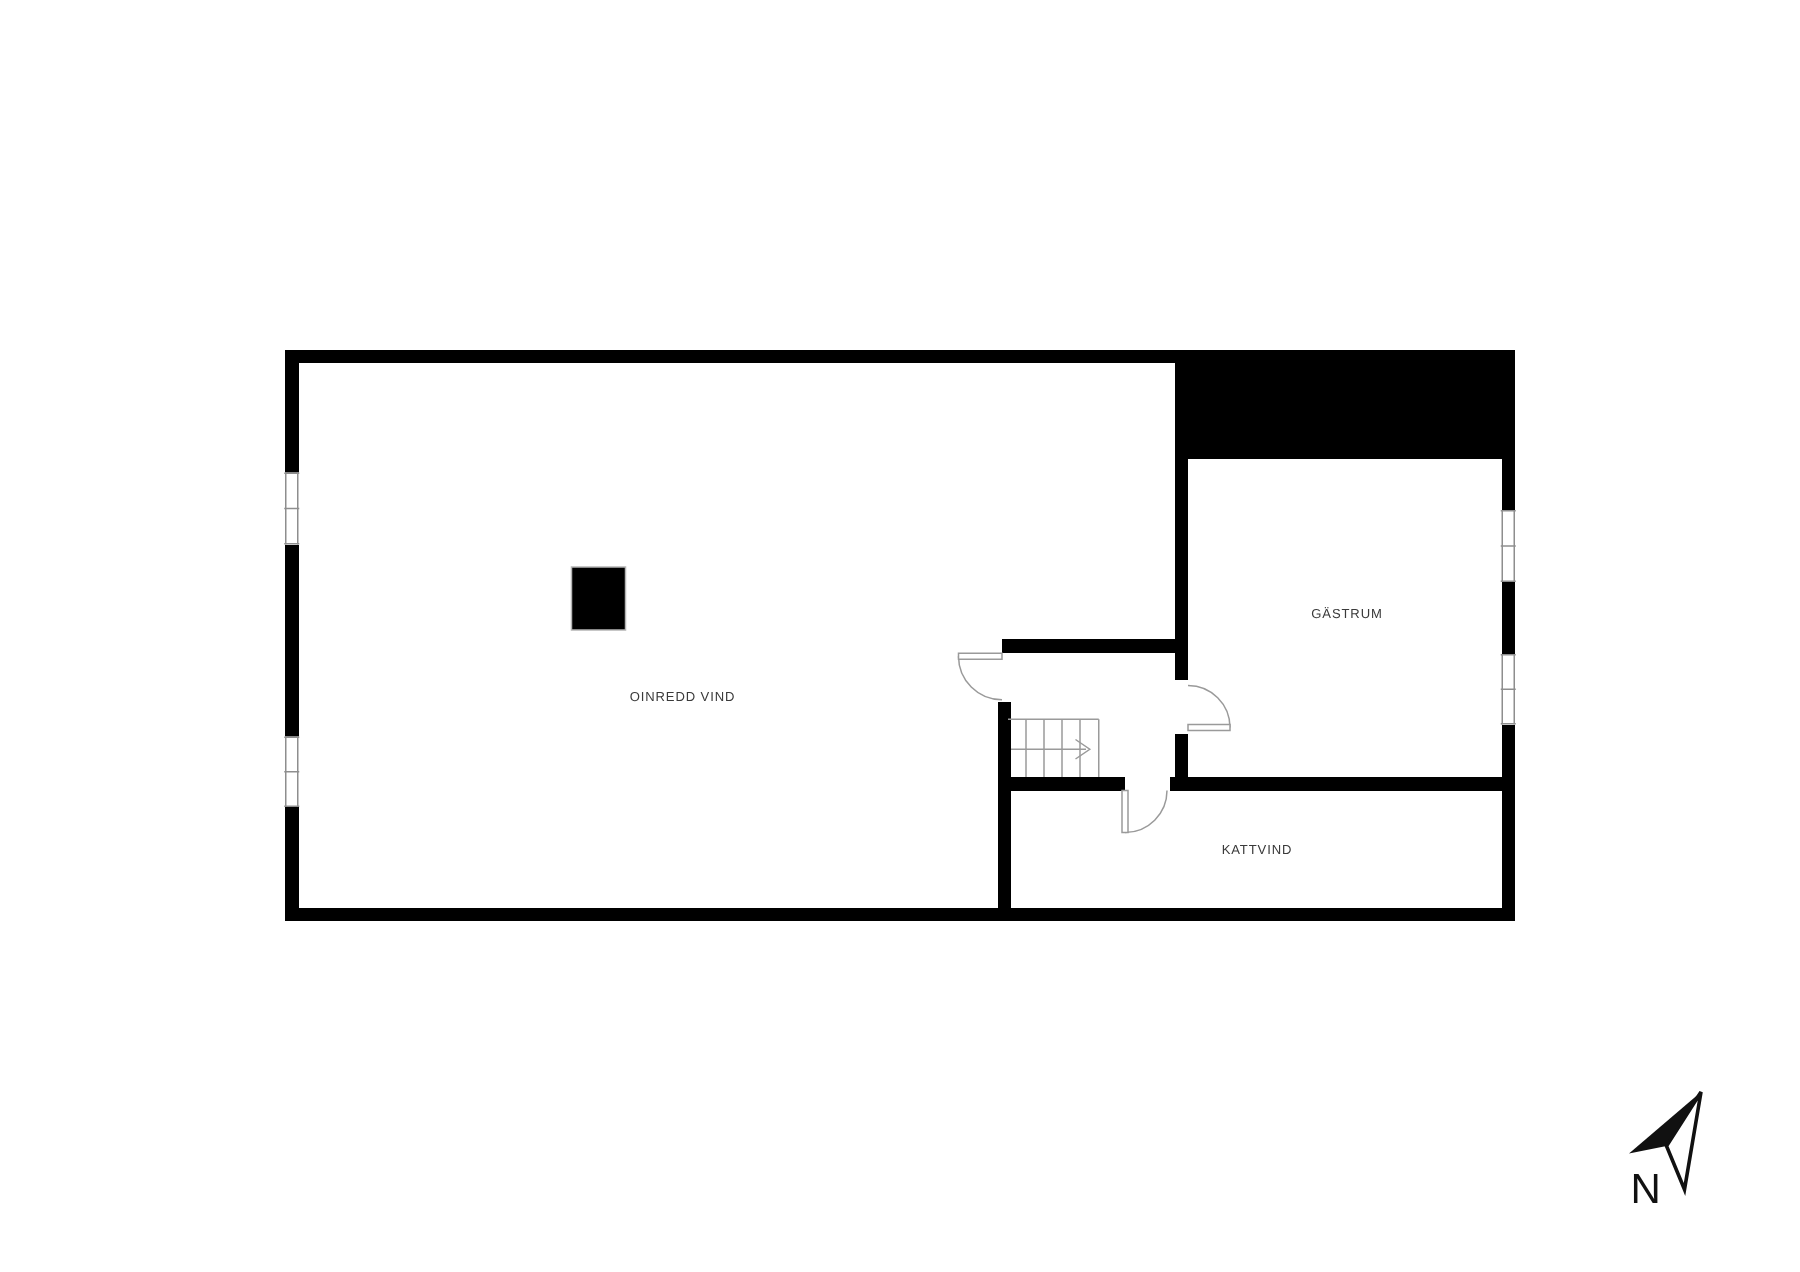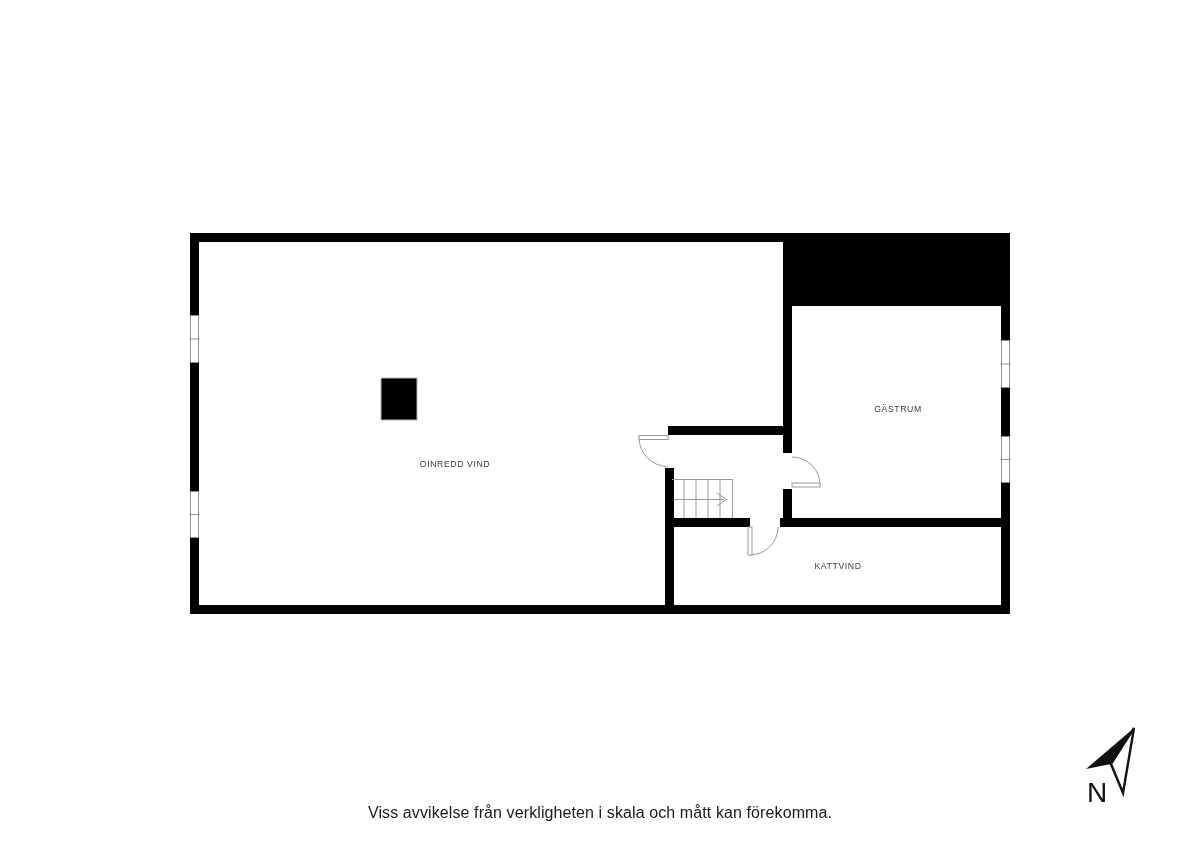--- a/index.html
+++ b/index.html
@@ -184,15 +184,14 @@
       <text class="room-label" x="838" y="569" text-anchor="middle">KATTVIND</text>
     </g>
 
     <g>
       <polygon class="na-solid" points="1134,728 1086,769 1111,764"></polygon>
       <polygon class="na-open" points="1134,728 1111,764 1123,793"></polygon>
       <text class="north-letter" x="1087" y="802">N</text>
     </g>
   </svg>
 
-  <div class="disclaimer">Viss avvikelse från verkligheten i skala och mått kan förekomma.</div>
 
 </div>
 
 </body></html>

